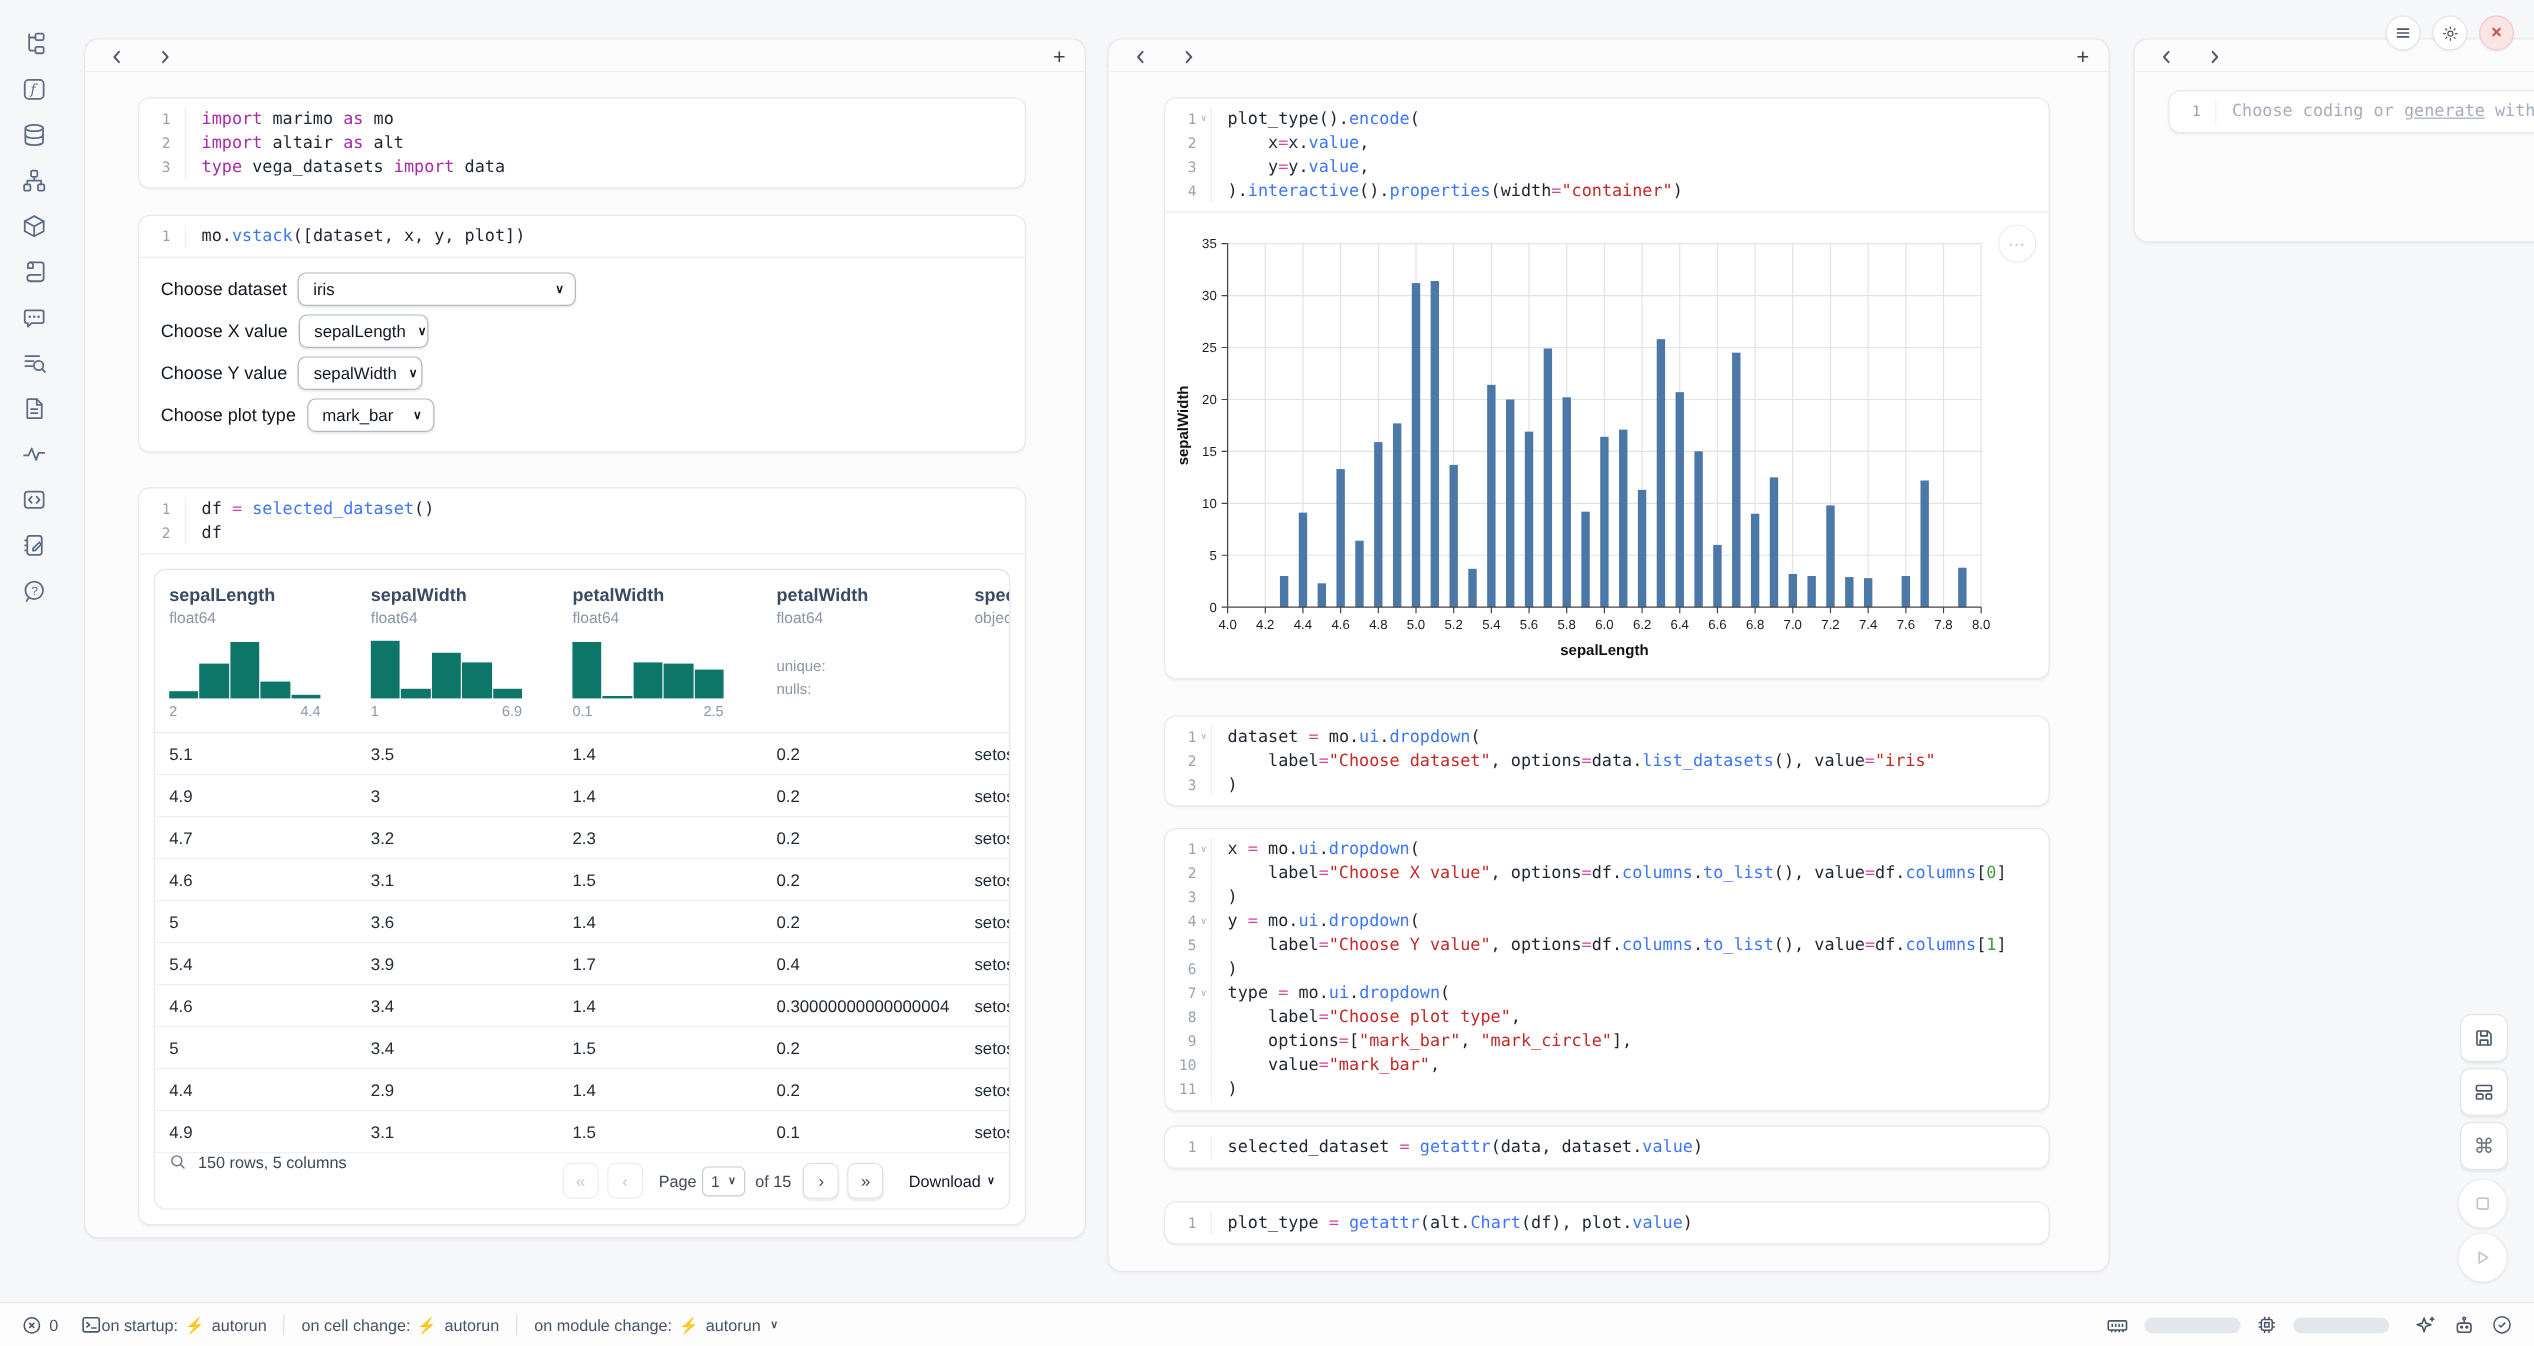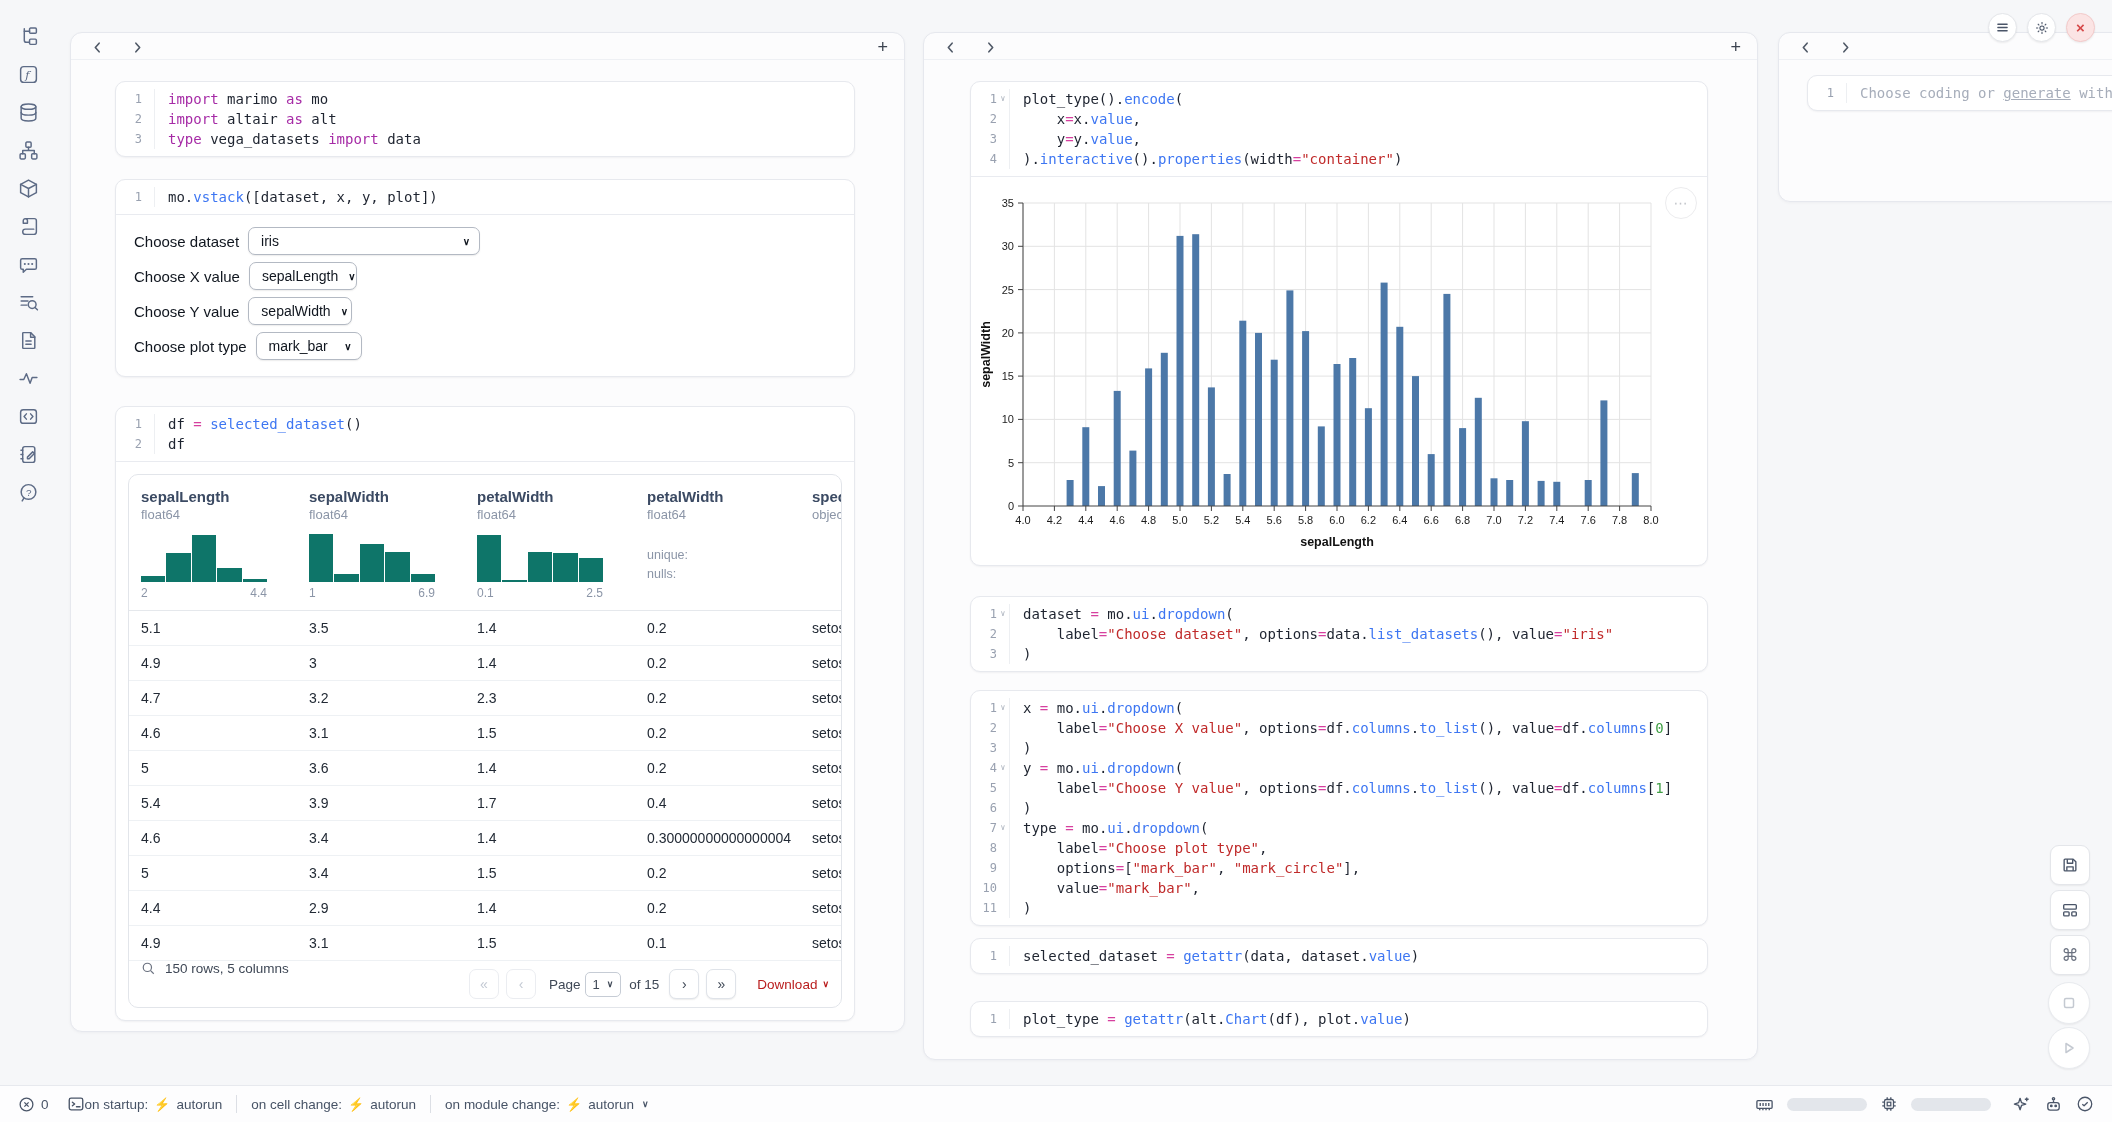--- a/index.html
+++ b/index.html
@@ -54,21 +54,21 @@
   .trow>div{padding-left:12px;white-space:nowrap;overflow:hidden}
   .tfoot{display:flex;height:46px;padding:0 12px;font-size:13.5px;color:#3f4856}
   .tfoot .mag{color:#6b7280;margin-right:9px;display:flex}
   .pag{margin-left:auto;display:flex;align-items:center}
   .pbtn{width:28px;height:28px;border:1px solid #dfe3e9;border-radius:7px;background:#fff;display:flex;align-items:center;justify-content:center;font-size:14px;color:#3f4856;box-shadow:0 1px 1.5px rgba(0,0,0,.08);margin-right:7px;cursor:pointer}
   .pbtn.dis{color:#c3c9d3;box-shadow:none;border-color:#ebedf1}
   .pagetext{margin:0 4px 0 6px}
   .psel{height:23px;border:1px solid #c6ccd5;border-radius:5px;background:#fff;display:flex;align-items:center;padding:0 7px;font-size:13px;margin-right:8px;cursor:pointer}
   .psel .schev{font-size:9px;font-weight:bold;margin-left:7px}
   .oftext{margin-right:10px}
-  .dl{color:#b91c1c;margin-left:14px;display:flex;align-items:center;cursor:pointer}
+  .dl{color:#0f172a;margin-left:14px;display:flex;align-items:center;cursor:pointer}
   .dl .schev{font-size:9px;margin-left:5px;font-weight:bold}
   
   .chart-out{position:relative;padding:12px 2px 8px 6px}
   .more-btn{position:absolute;top:10px;right:10px;width:30px;height:30px;border:1px solid #ececee;border-radius:50%;background:#fff;color:#c2c5ca;display:flex;align-items:center;justify-content:center;font-size:14px;letter-spacing:1px;cursor:pointer}
   
   .ph-cell{position:absolute;left:28px;top:42px;width:420px;background:#fff;border:1px solid #e7e9ee;border-radius:10px;box-shadow:0 1px 2px rgba(16,24,40,.05);overflow:hidden}
   .ph-text{color:#a6adba}
   .ph-text .gen{text-decoration:underline}
   
   .wctl{position:absolute;top:13px;width:27px;height:27px;border-radius:50%;background:#fff;border:1px solid #e4e6ea;box-shadow:0 1px 2px rgba(0,0,0,.07);display:flex;align-items:center;justify-content:center;color:#6b7280;cursor:pointer;z-index:5}

